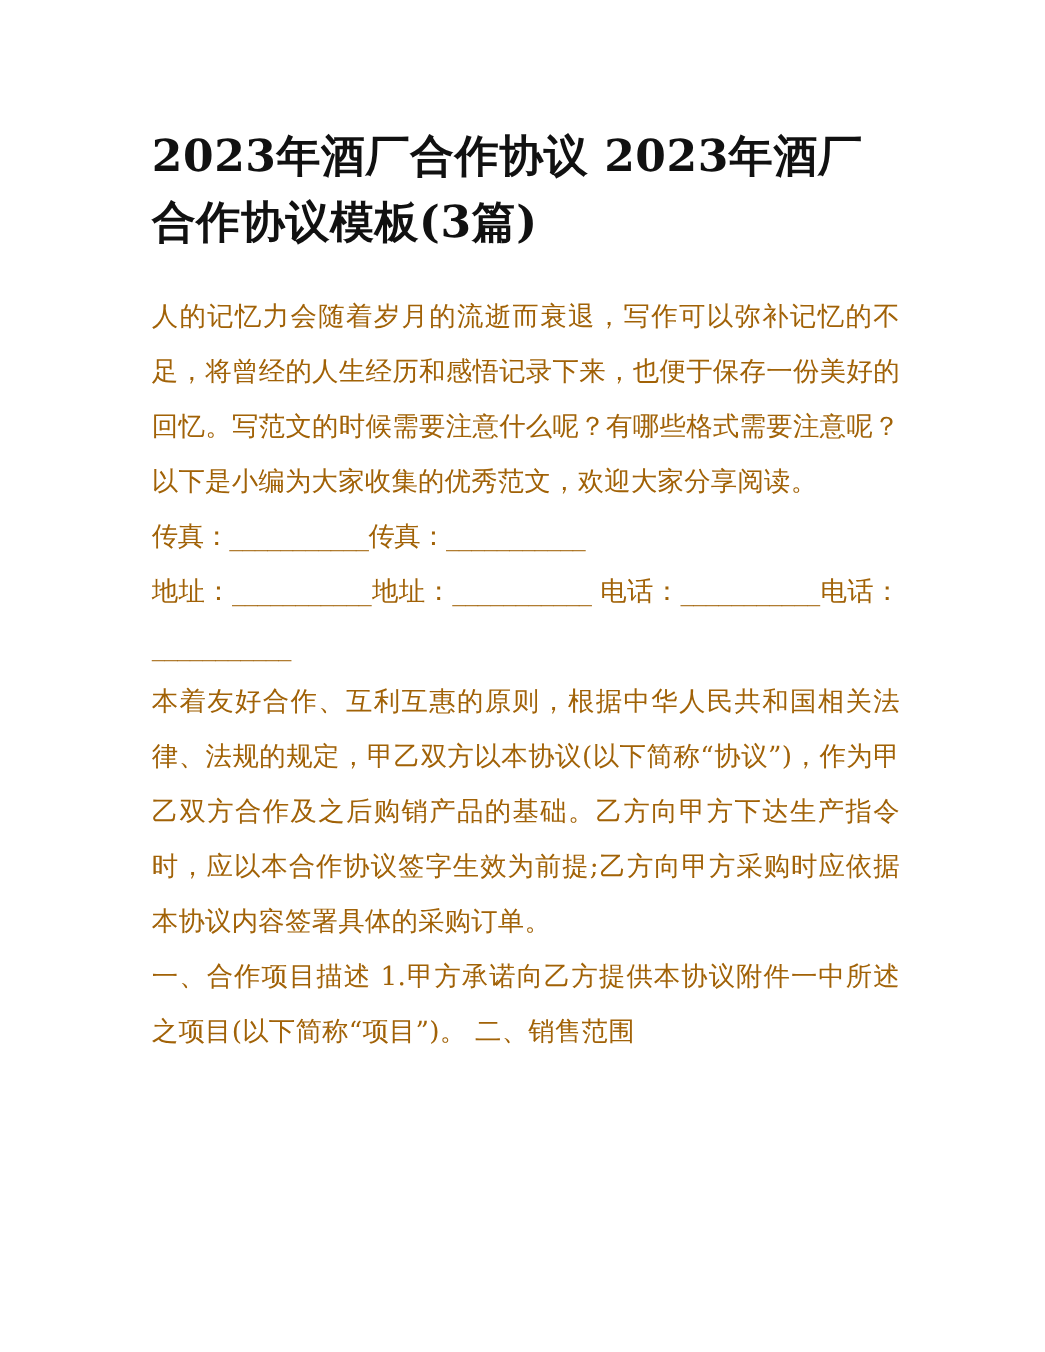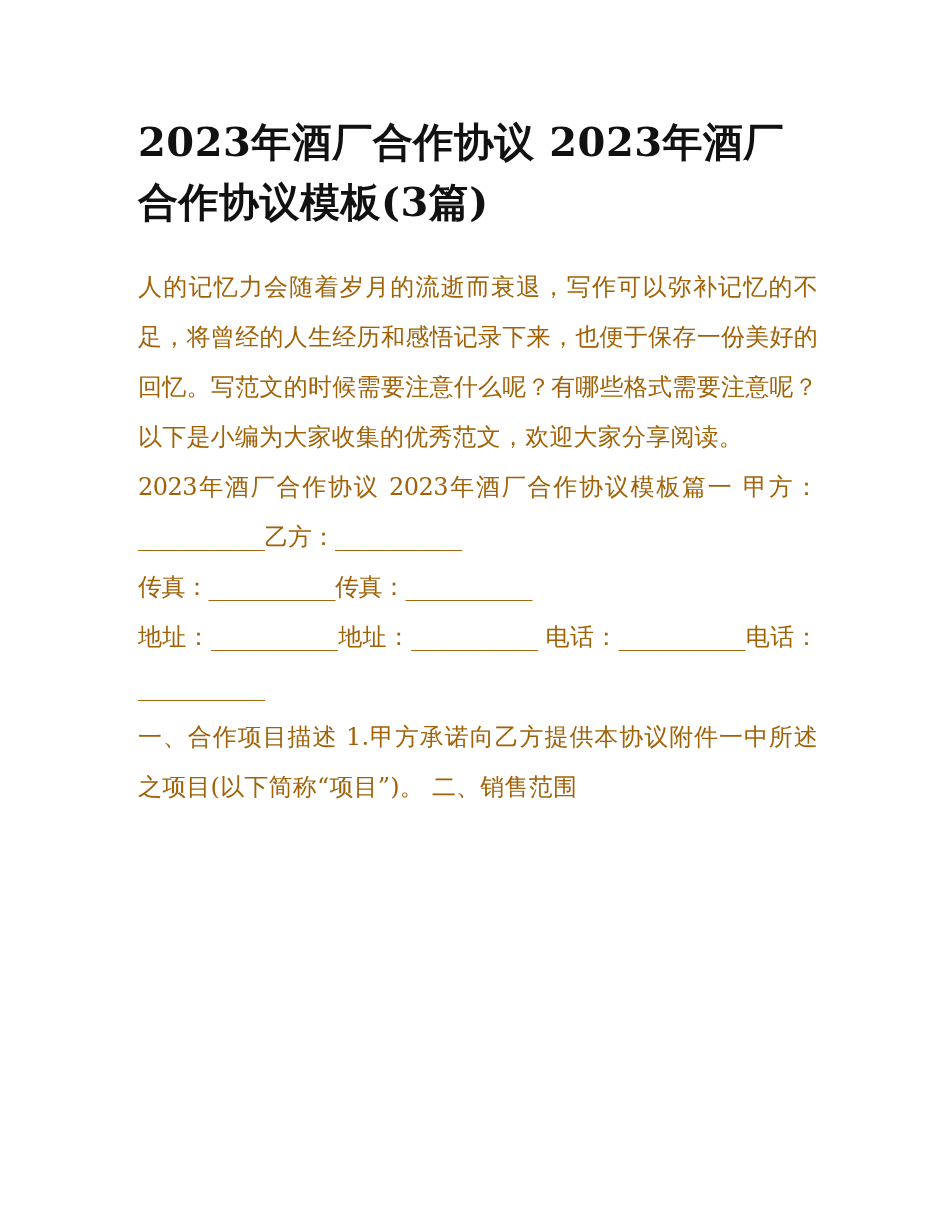--- a/index.html
+++ b/index.html
@@ -60,23 +60,23 @@
 </head>
 <body>
 
 <div class="page">
   <div class="content">
 
     <h1 class="doc-title">2023年酒厂合作协议 2023年酒厂合作协议模板(3篇)</h1>
 
     <p class="para para-intro">人的记忆力会随着岁月的流逝而衰退，写作可以弥补记忆的不足，将曾经的人生经历和感悟记录下来，也便于保存一份美好的回忆。写范文的时候需要注意什么呢？有哪些格式需要注意呢？以下是小编为大家收集的优秀范文，欢迎大家分享阅读。</p>
 
-    <p class="para para-heading-line blank">2023年酒厂合作协议 2023年酒厂合作协议模板篇一 甲方：___________乙方：___________</p>
 
     <p class="para para-block blank">传真：___________传真：___________</p>
 
     <p class="para para-block blank">地址：___________地址：___________ 电话：___________电话：___________</p>
 
+    <p class="para para-block">本着友好合作、互利互惠的原则，根据中华人民共和国相关法律、法规的规定，甲乙双方以本协议(以下简称“协议”)，作为甲乙双方合作及之后购销产品的基础。乙方向甲方下达生产指令时，应以本合作协议签字生效为前提;乙方向甲方采购时应依据本协议内容签署具体的采购订单。</p>
 
     <p class="para para-block">一、合作项目描述 1.甲方承诺向乙方提供本协议附件一中所述之项目(以下简称“项目”)。 二、销售范围</p>
 
   </div>
 </div>
 
 </body></html>

